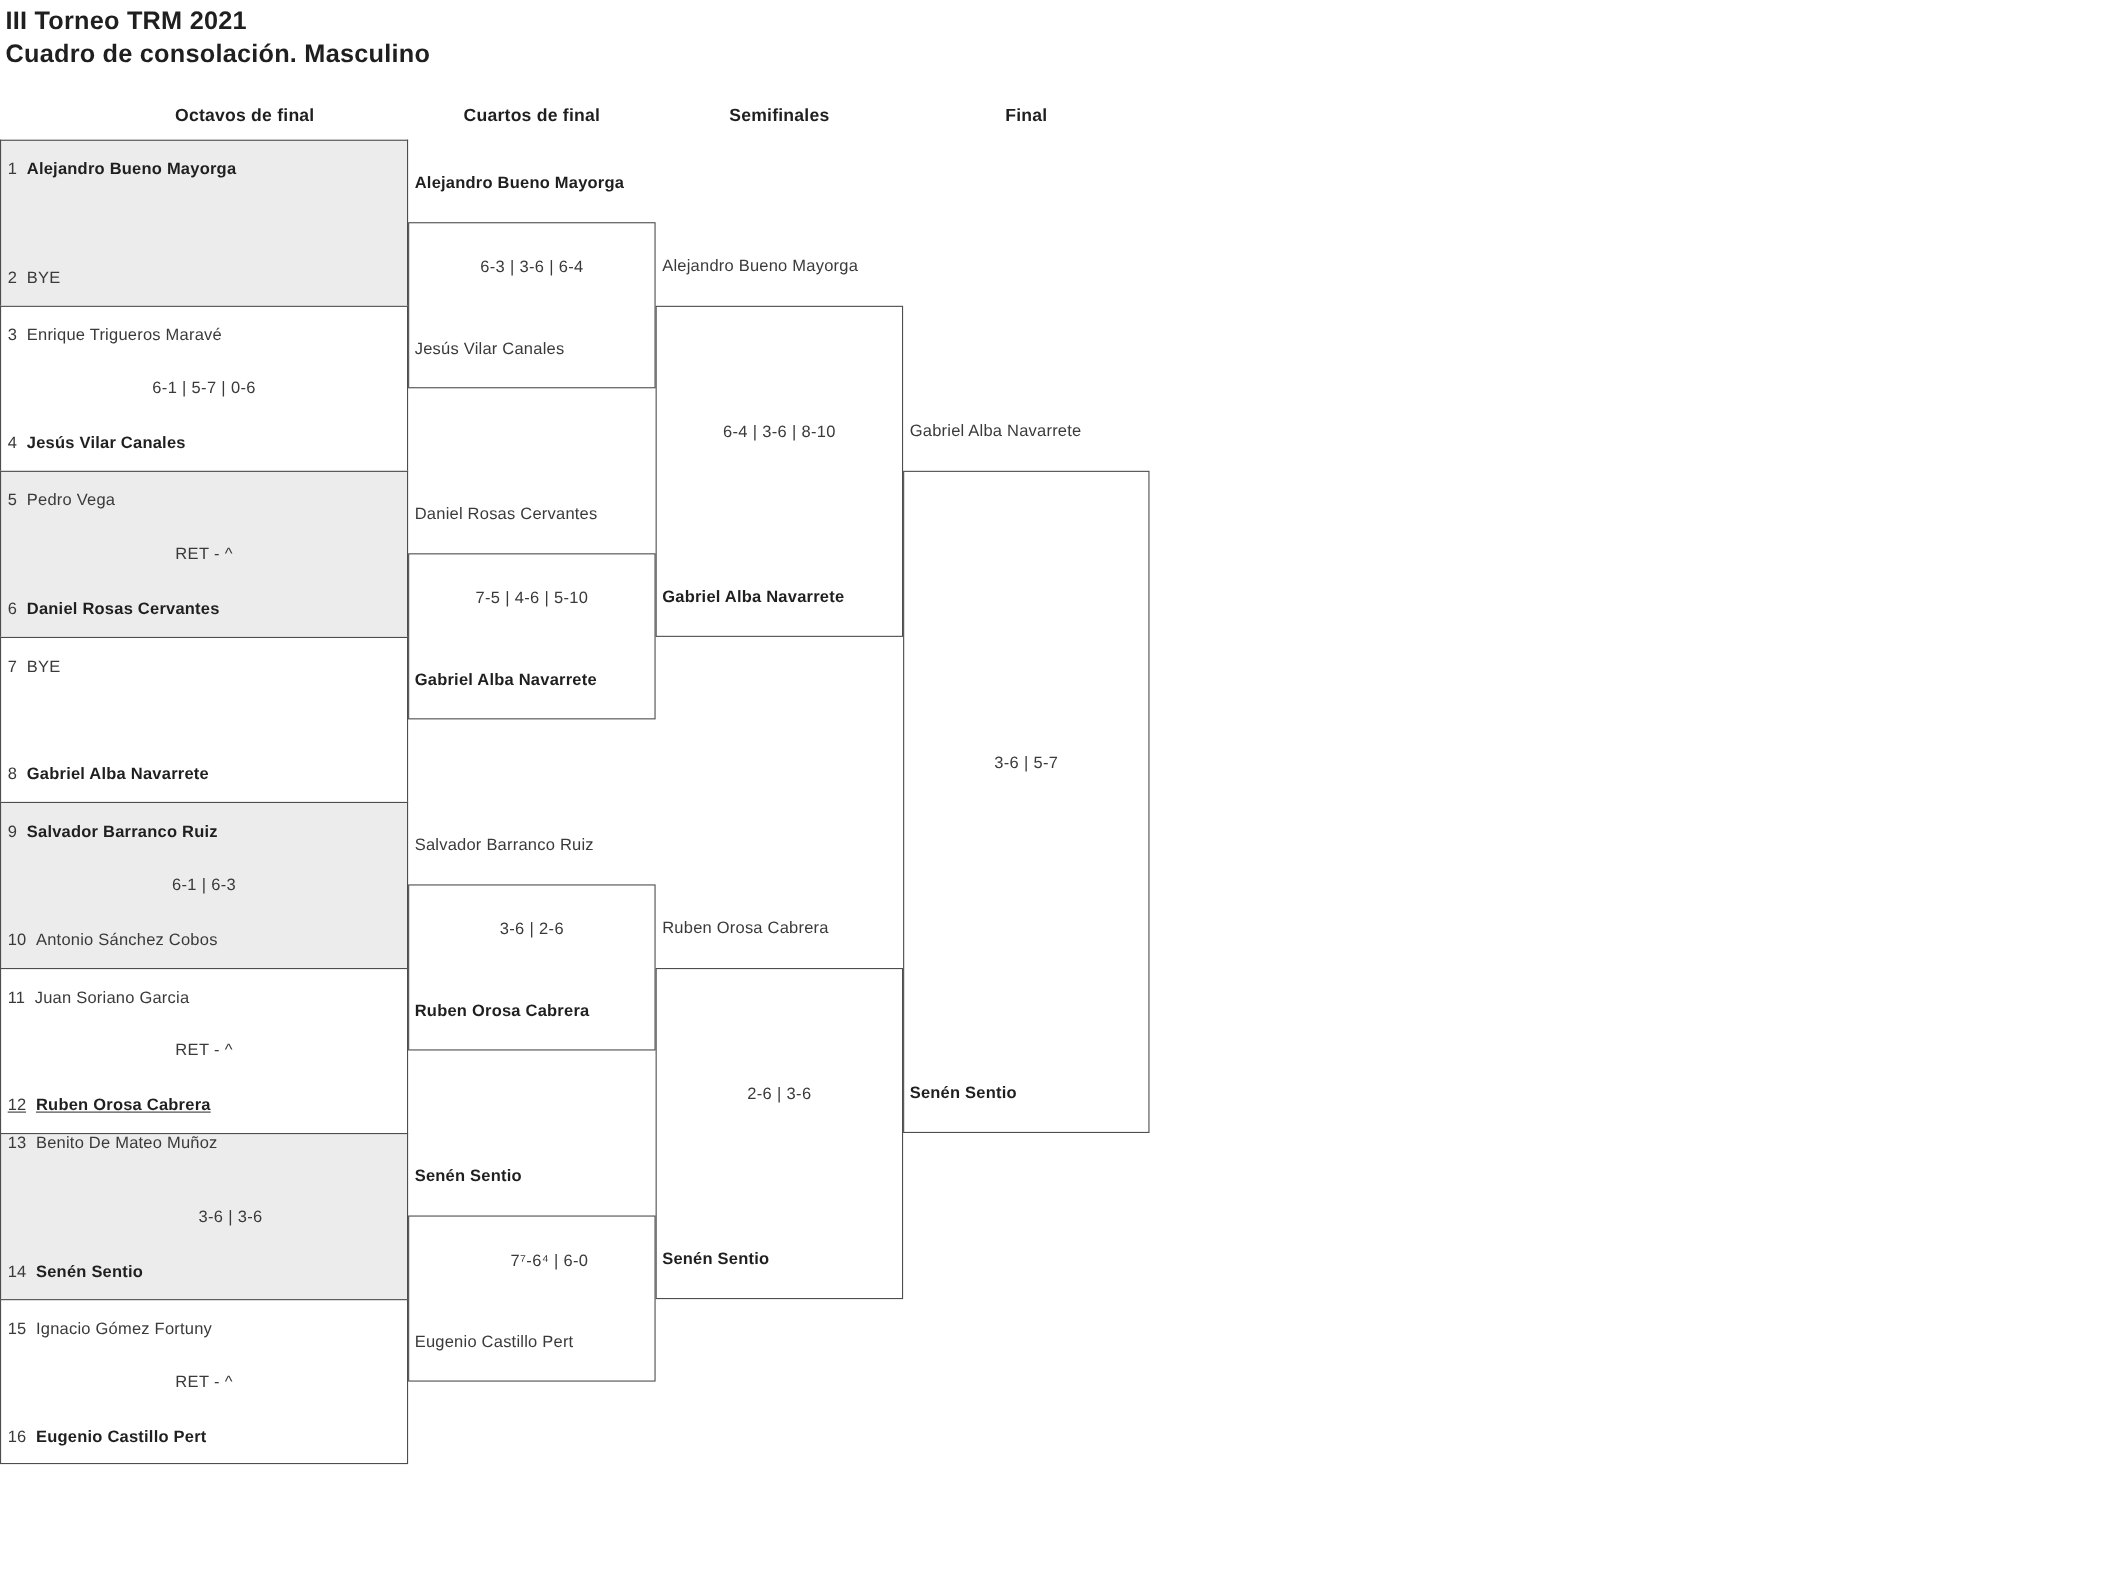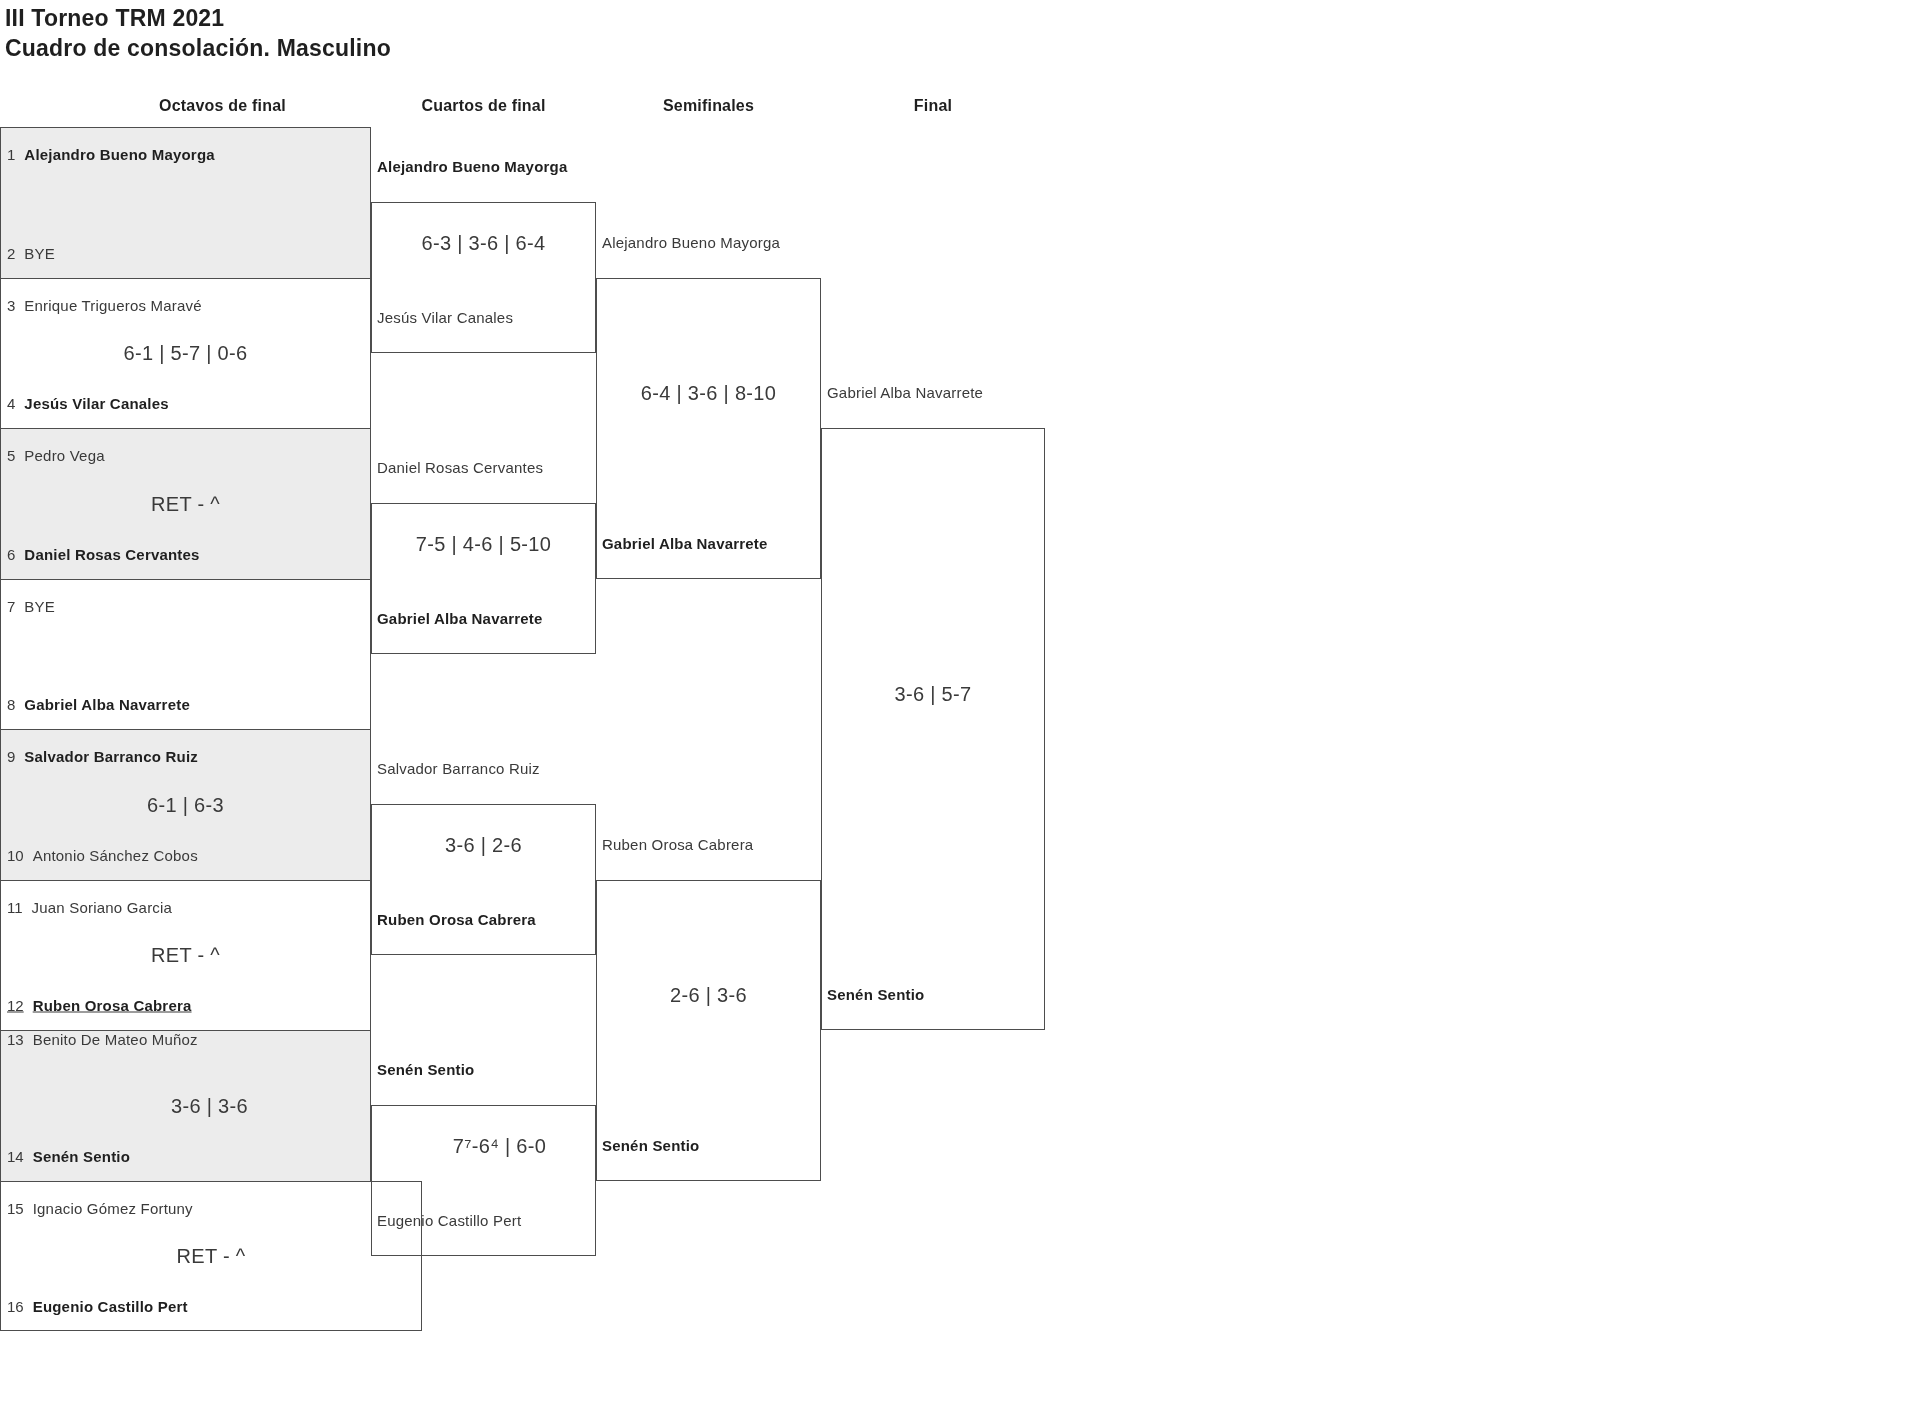--- a/index.html
+++ b/index.html
@@ -37,21 +37,21 @@
   .r1-match.last{border-bottom:1px solid var(--border);}
   .player-row{
     position:absolute;left:0;width:100%;display:flex;align-items:baseline;
     transform:translateY(-50%);padding-left:6px;box-sizing:border-box;white-space:nowrap;
   }
   .seed{font-size:15px;color:var(--text);margin-right:9px;font-weight:400;}
   .pname{font-size:15px;color:var(--text);letter-spacing:.2px;white-space:nowrap;}
   .pname.win{font-weight:700;color:var(--text-strong);}
   .score{
     position:absolute;left:0;width:100%;text-align:center;transform:translateY(-50%);
-    font-size:20px;color:var(--text);letter-spacing:.3px;white-space:nowrap;
+    font-size:15px;color:var(--text);letter-spacing:.3px;white-space:nowrap;
   }
   .match{position:absolute;}
   .rect{position:absolute;left:0;width:100%;box-sizing:border-box;border:1px solid var(--border);background:transparent;}
   .adv{position:absolute;left:6px;transform:translateY(-50%);}
 </style>
 </head>
 <body>
 
 <div class="page">
 
@@ -137,21 +137,21 @@
         <div class="player-row" style="top: 8px; text-align: center;">
           <span class="seed">13</span>
           <span class="pname">Benito De Mateo Muñoz</span>
         </div>
         <div class="player-row" style="top: 124.5px;">
           <span class="seed">14</span>
           <span class="pname win">Senén Sentio</span>
         </div>
         <div class="score" style="top: 50%; padding-left: 24px;">3-6 | 3-6</div>
       </div>
-      <div class="r1-match last" style="left: 0px; top: 1180.5px; width: 422px; height: 150.5px;">
+      <div class="r1-match last" style="left: 0px; top: 1180.5px; width: 371px; height: 150.5px;">
         <div class="player-row" style="top: 26px;">
           <span class="seed">15</span>
           <span class="pname">Ignacio Gómez Fortuny</span>
         </div>
         <div class="player-row" style="top: 124.5px;">
           <span class="seed">16</span>
           <span class="pname win">Eugenio Castillo Pert</span>
         </div>
         <div class="score" style="top: 50%;">RET - ^</div>
       </div>

